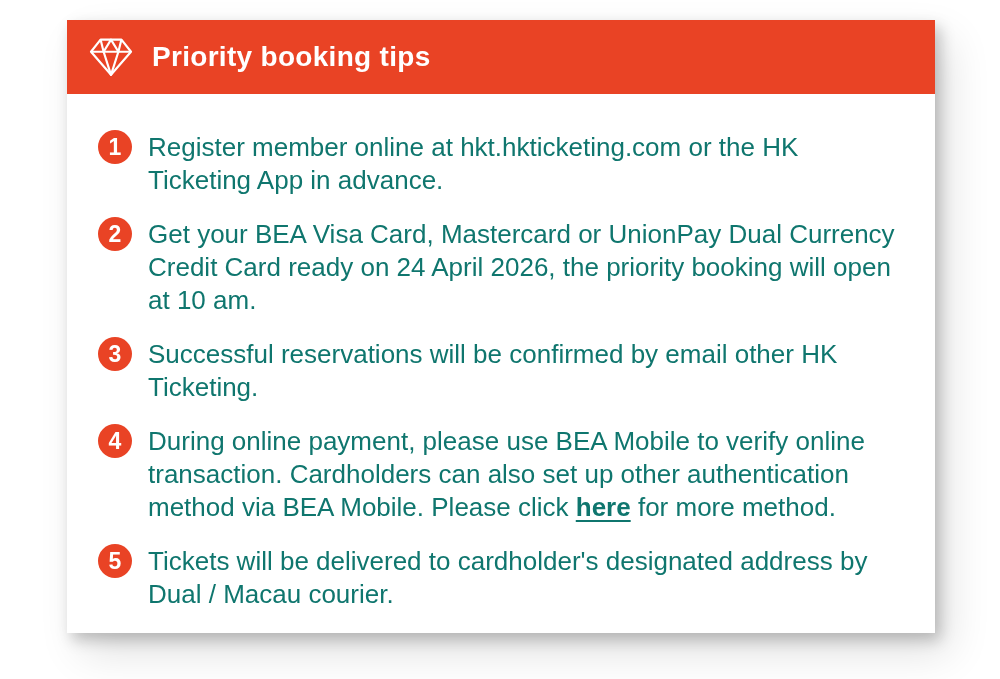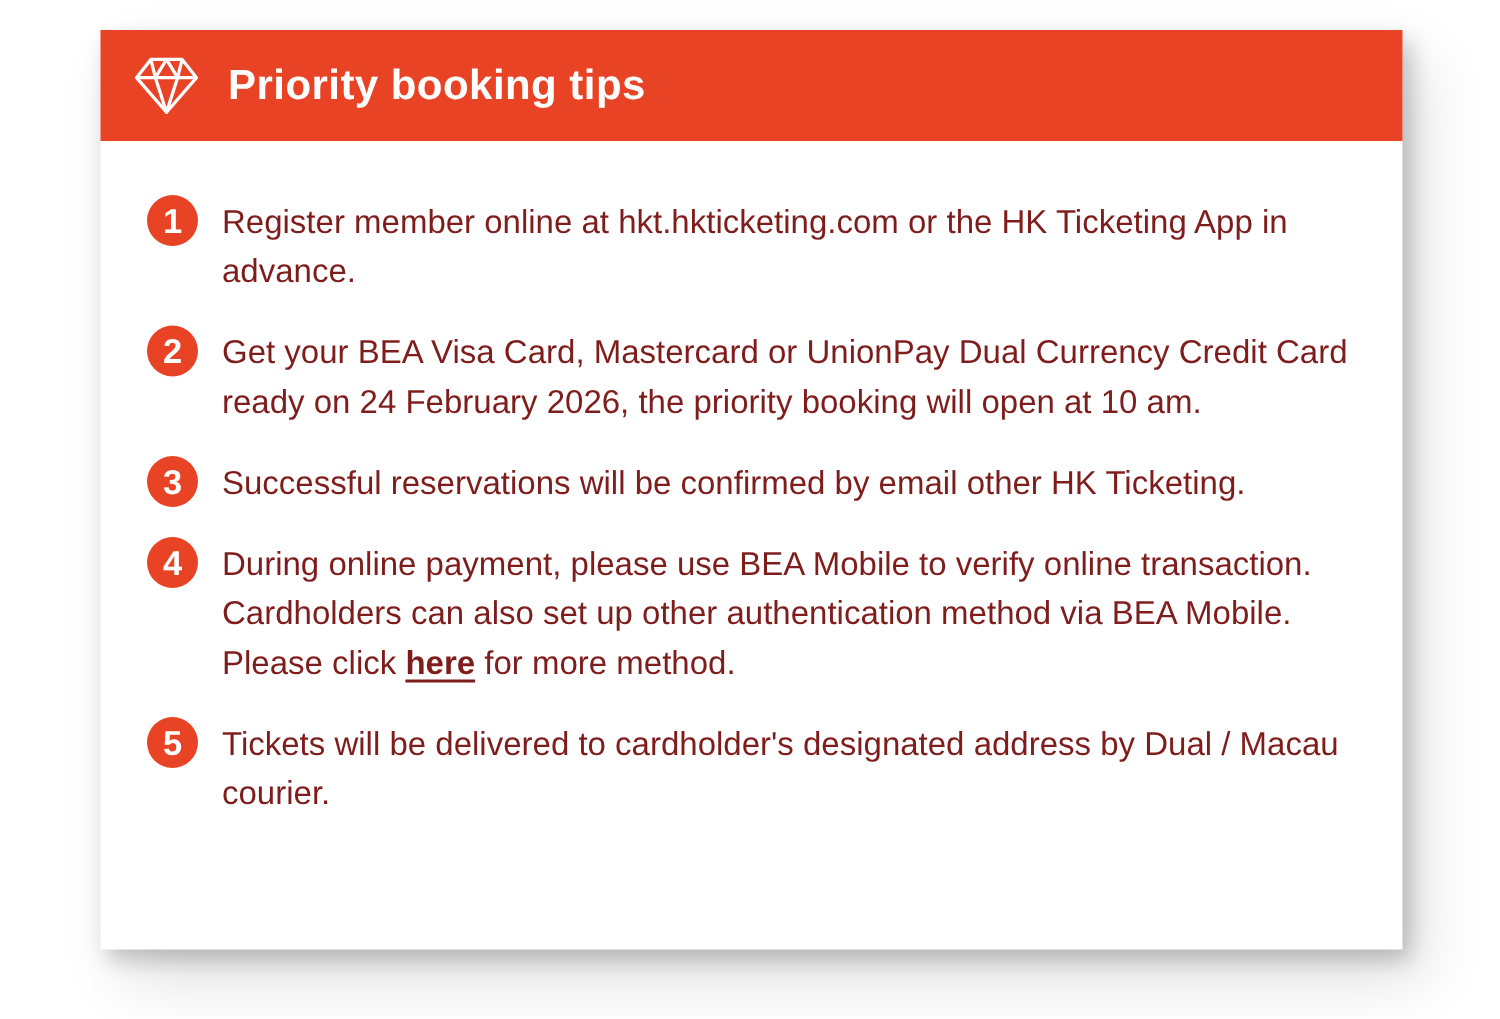--- a/index.html
+++ b/index.html
@@ -62,23 +62,23 @@
     color: #ffffff;
     font-size: 23px;
     font-weight: bold;
     display: flex;
     align-items: center;
     justify-content: center;
     margin-top: -1px;
   }
   .tip-text {
     margin: 0 0 0 16px;
-    font-size: 22px;
+    font-size: 26px;
     line-height: 33px;
-    color: #7f1d1d;
+    color: #0f766e;
     max-width: 760px;
   }
   .here-link {
     color: inherit;
     font-weight: bold;
     text-decoration: underline;
     text-decoration-thickness: 2px;
     text-underline-offset: 4px;
     cursor: pointer;
     text-align: center;
@@ -104,21 +104,21 @@
 
     <div class="card-body">
 
       <div class="tip">
         <span class="num">1</span>
         <p class="tip-text">Register member online at hkt.hkticketing.com or the HK Ticketing App in advance.</p>
       </div>
 
       <div class="tip">
         <span class="num">2</span>
-        <p class="tip-text">Get your BEA Visa Card, Mastercard or UnionPay Dual Currency Credit Card ready on 24 February 2026, the priority booking will open at 10 am.</p>
+        <p class="tip-text">Get your BEA Visa Card, Mastercard or UnionPay Dual Currency Credit Card ready on 24 April 2026, the priority booking will open at 10 am.</p>
       </div>
 
       <div class="tip">
         <span class="num">3</span>
         <p class="tip-text">Successful reservations will be confirmed by email other HK Ticketing.</p>
       </div>
 
       <div class="tip">
         <span class="num">4</span>
         <p class="tip-text"><span>During online payment, please use BEA Mobile to verify online transaction. Cardholders can also set up other authentication method via BEA Mobile. Please click </span><a class="here-link">here</a><span> for more method.</span></p>

